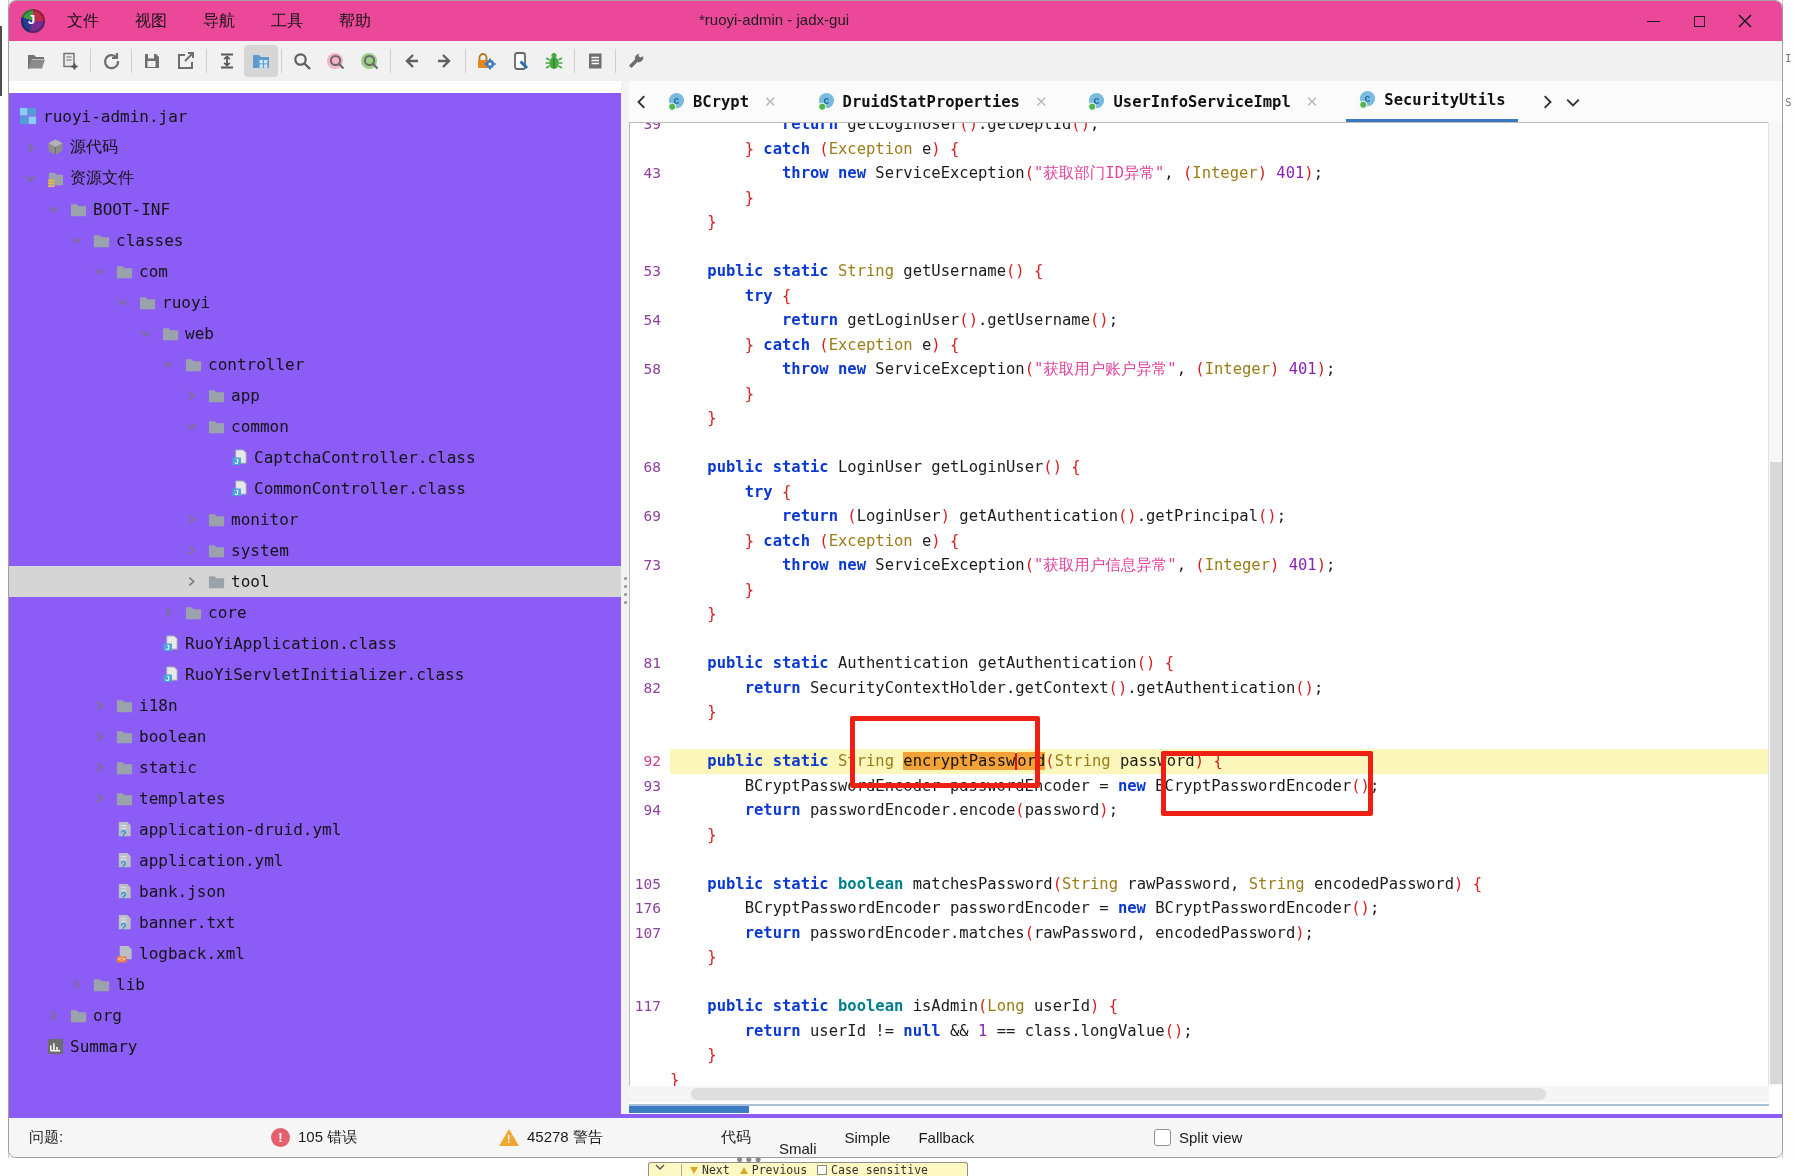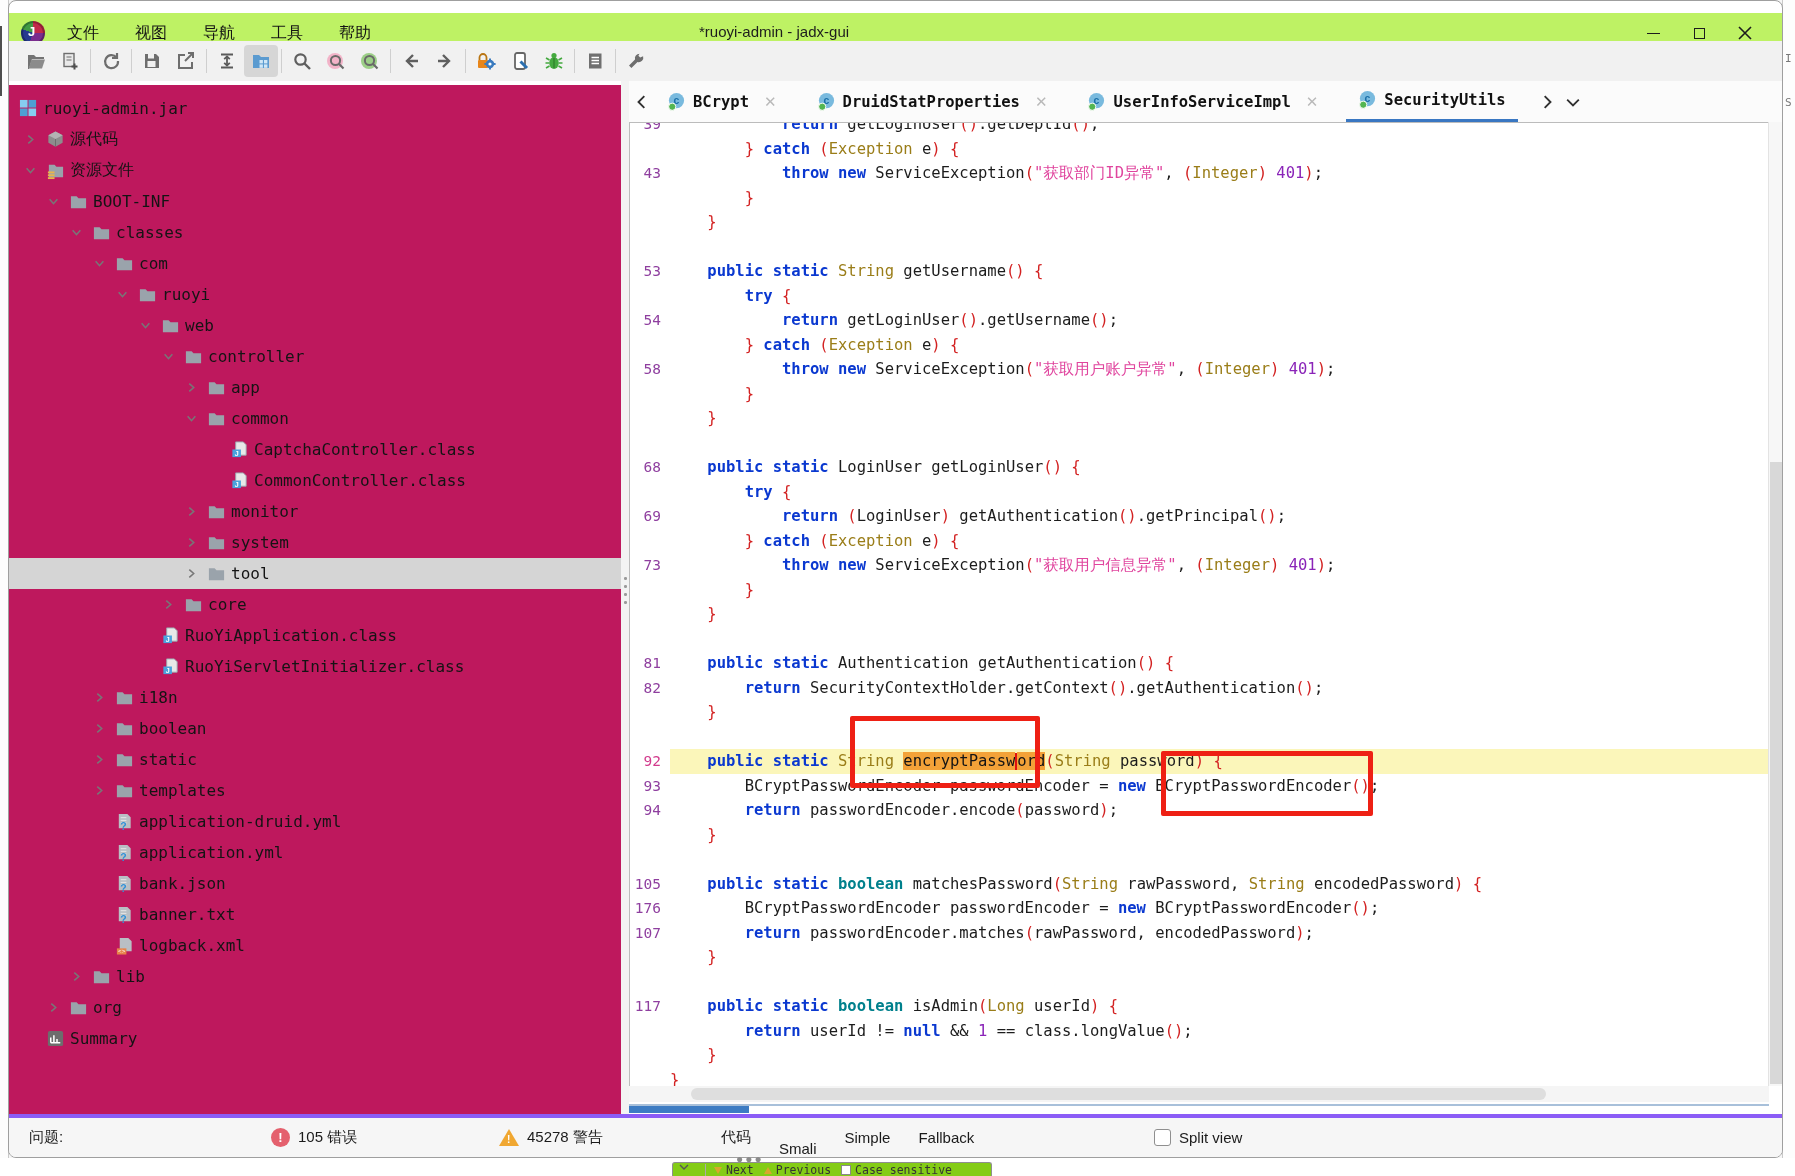--- a/index.html
+++ b/index.html
@@ -10,21 +10,21 @@
   .edge-left .dark-seg{position:absolute;left:0;top:26px;width:2px;height:70px;background:#4f4f4f;}
   .edge-right{right:0;top:0;width:12px;height:1176px;border-left:1px solid #c9c9c9;}
   .edge-right .frag{position:absolute;left:2px;color:#777;font-size:11px;font-family:"DejaVu Sans Mono",monospace;}
   .edge-bottom{left:0;top:1158px;width:1795px;height:18px;background:#ffffff;}
 
   
   .app-window{position:absolute;left:8px;top:0;width:1775px;height:1158px;background:#ffffff;
     border:1px solid #9f9f9f;border-radius:8px;box-sizing:border-box;overflow:hidden;}
 
   
-  .titlebar{position:absolute;left:0;top:12px;width:100%;height:40px;background:#bef264;}
+  .titlebar{position:absolute;left:0;top:0;width:100%;height:40px;background:#ec4899;}
   .app-logo{position:absolute;left:12px;top:8px;width:24px;height:24px;border-radius:50%;
     background:conic-gradient(#c22a4a 0 90deg,#7a2d8e 90deg 200deg,#273a8f 200deg 290deg,#3f9b44 290deg 360deg);
     box-shadow:inset 0 0 0 2px rgba(0,0,0,.25);}
   .app-logo:after{content:"J";position:absolute;left:7px;top:3px;color:#fff;font-weight:bold;font-size:13px;}
   .menubar{position:absolute;left:52px;top:0;height:40px;display:flex;align-items:center;gap:24px;}
   .menu-item{font-size:16px;color:#141414;padding:4px 6px;cursor:default;}
   .win-title{position:absolute;left:690px;top:10px;font-size:15px;color:#1d1d1d;}
   .win-controls{position:absolute;right:14px;top:0;height:40px;display:flex;align-items:center;}
   .wc{width:46px;height:32px;display:flex;align-items:center;justify-content:center;}
   .wc-min i{display:block;width:13px;border-top:1.8px solid #1c1c1c;}
@@ -32,21 +32,21 @@
 
   
   .toolbar{position:absolute;left:0;top:40px;width:100%;height:40px;background:#f1f1f1;
     border-bottom:1px solid #d8d8d8;display:flex;align-items:center;}
   .tb-btn{width:34px;height:32px;display:flex;align-items:center;justify-content:center;border-radius:4px;}
   .tb-btn.selected{background:#d6d6d6;}
   .tb-sep{width:1px;height:24px;background:#cfcfcf;margin:0 3px;}
 
   
   .main{position:absolute;left:0;top:80px;width:100%;height:1033px;background:#fff;}
-  .tree-panel{position:absolute;left:0;top:4px;width:612px;height:100%;background:#be185d;overflow:hidden;}
+  .tree-panel{position:absolute;left:0;top:12px;width:612px;height:100%;background:#8b5cf6;overflow:hidden;}
   .splitter{position:absolute;left:612px;top:0;width:8px;height:100%;background:#f3f3f3;}
   .splitter .grip{position:absolute;left:3px;width:2.5px;height:2.5px;border-radius:50%;background:#9a9a9a;}
 
   
   .tree-inner{position:absolute;left:0;top:8px;width:100%;}
   .tree-row{position:relative;height:31px;display:flex;align-items:center;
     font-family:"DejaVu Sans Mono",monospace;font-size:16px;color:#141414;white-space:nowrap;}
   .tree-row.selected{background:#d5d5d5;}
   .tree-chev{position:absolute;width:14px;height:14px;display:flex;align-items:center;justify-content:center;}
   .tree-ico{position:absolute;width:19px;height:19px;}
@@ -95,23 +95,23 @@
   .statusbar{position:absolute;left:0;top:1113px;width:100%;height:39px;background:#f6f6f6;border-top:4px solid #8b5cf6;}
   .sb-item{position:absolute;top:0;height:39px;display:flex;align-items:center;font-size:15px;color:#1b1b1b;}
   .err-ico{width:19px;height:19px;border-radius:50%;background:#e4606d;color:#fff;display:flex;align-items:center;
     justify-content:center;font-size:13px;font-weight:bold;margin-right:8px;}
   .warn-ico{width:0;height:0;border-left:10px solid transparent;border-right:10px solid transparent;
     border-bottom:17px solid #f0a731;position:relative;margin-right:8px;}
   .warn-ico i{position:absolute;left:-2px;top:5px;color:#fff;font-style:normal;font-size:10px;font-weight:bold;}
   .sb-check{width:17px;height:17px;border:1.6px solid #8f8f8f;border-radius:3px;background:#fff;margin-right:8px;box-sizing:border-box;}
 
   
-  .findbar{position:absolute;left:648px;top:1162px;width:318px;height:14px;background:#84cc16;
+  .findbar{position:absolute;left:648px;top:1162px;width:318px;height:14px;background:#fef9c3;
     border:1px solid #8f8f8f;border-bottom:none;border-radius:3px 3px 0 0;display:flex;align-items:flex-start;
-    font-family:"DejaVu Sans Mono",monospace;font-size:11.5px;color:#333;overflow:hidden;margin-left:24px;}
+    font-family:"DejaVu Sans Mono",monospace;font-size:11.5px;color:#333;overflow:hidden;}
   .fb-item{display:flex;align-items:center;margin-right:10px;white-space:nowrap;}
   .fb-sep{width:1px;height:12px;background:#aaa;margin:1px 8px 0 6px;}
   .fb-arrow-down{width:0;height:0;border-left:4px solid transparent;border-right:4px solid transparent;
     border-top:7px solid #d9a62e;margin-right:4px;}
   .fb-arrow-up{width:0;height:0;border-left:4px solid transparent;border-right:4px solid transparent;
     border-bottom:7px solid #d9a62e;margin-right:4px;}
   .fb-check{width:10px;height:10px;border:1.2px solid #888;background:#fff;margin-right:4px;box-sizing:border-box;}
   .grip-dots{position:absolute;left:736px;top:1152px;color:#8a8a8a;font-size:12px;letter-spacing:2px;}
 
   

